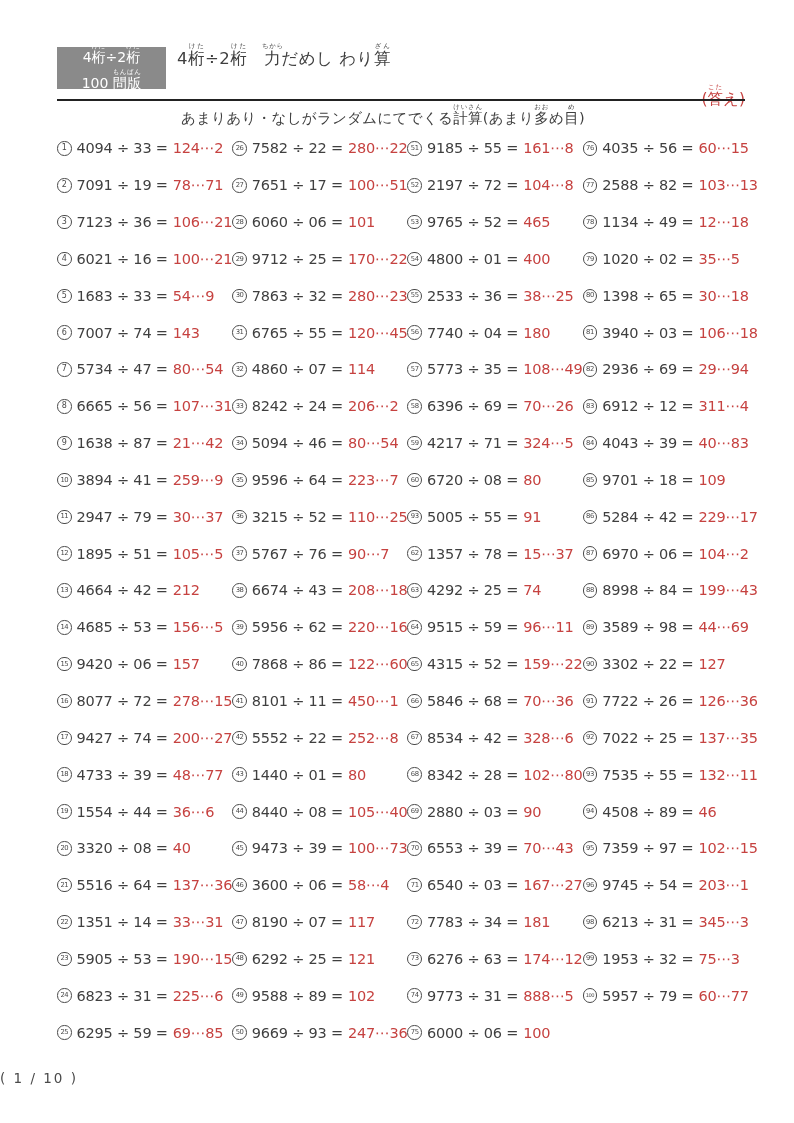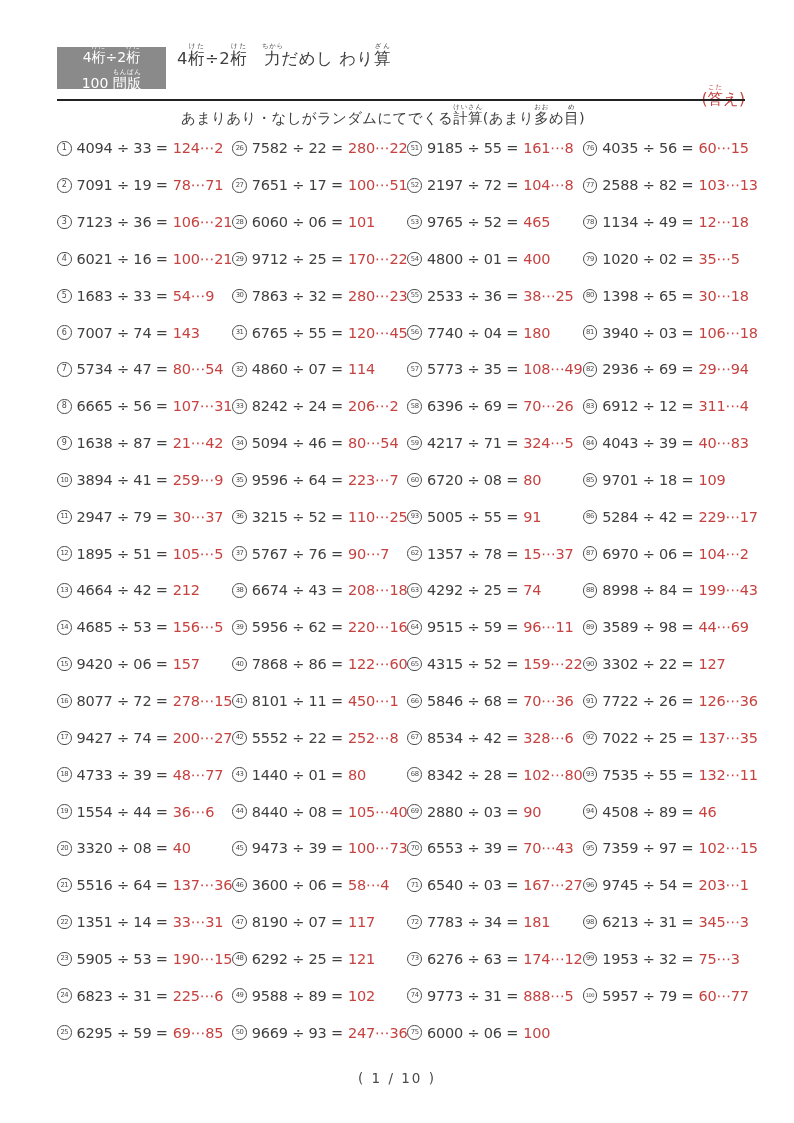--- a/index.html
+++ b/index.html
@@ -54,21 +54,21 @@
     display:flex;align-items:center;justify-content:center;
     font-size:8px;color:#4a4a4a;line-height:1;
   }
   .qnum.n2{font-size:6.8px;letter-spacing:-0.5px;}
   .qnum.n3{font-size:5.2px;letter-spacing:-0.6px;}
   .qtext{font-size:14.5px;color:var(--dark);letter-spacing:-0.2px;}
   .ans{font-size:14.5px;color:var(--red);letter-spacing:-0.2px;}
 
   
   .footer{
-    position:absolute;left:0;right:0;top:1070px;text-align:center;
+    position:absolute;left:0;right:0;top:1070px;
     font-size:13.5px;color:#4a4a4a;letter-spacing:2px;
   }
 </style>
 </head>
 <body>
 
 <div class="page">
 
   <div class="header">
     <div class="header-box">

